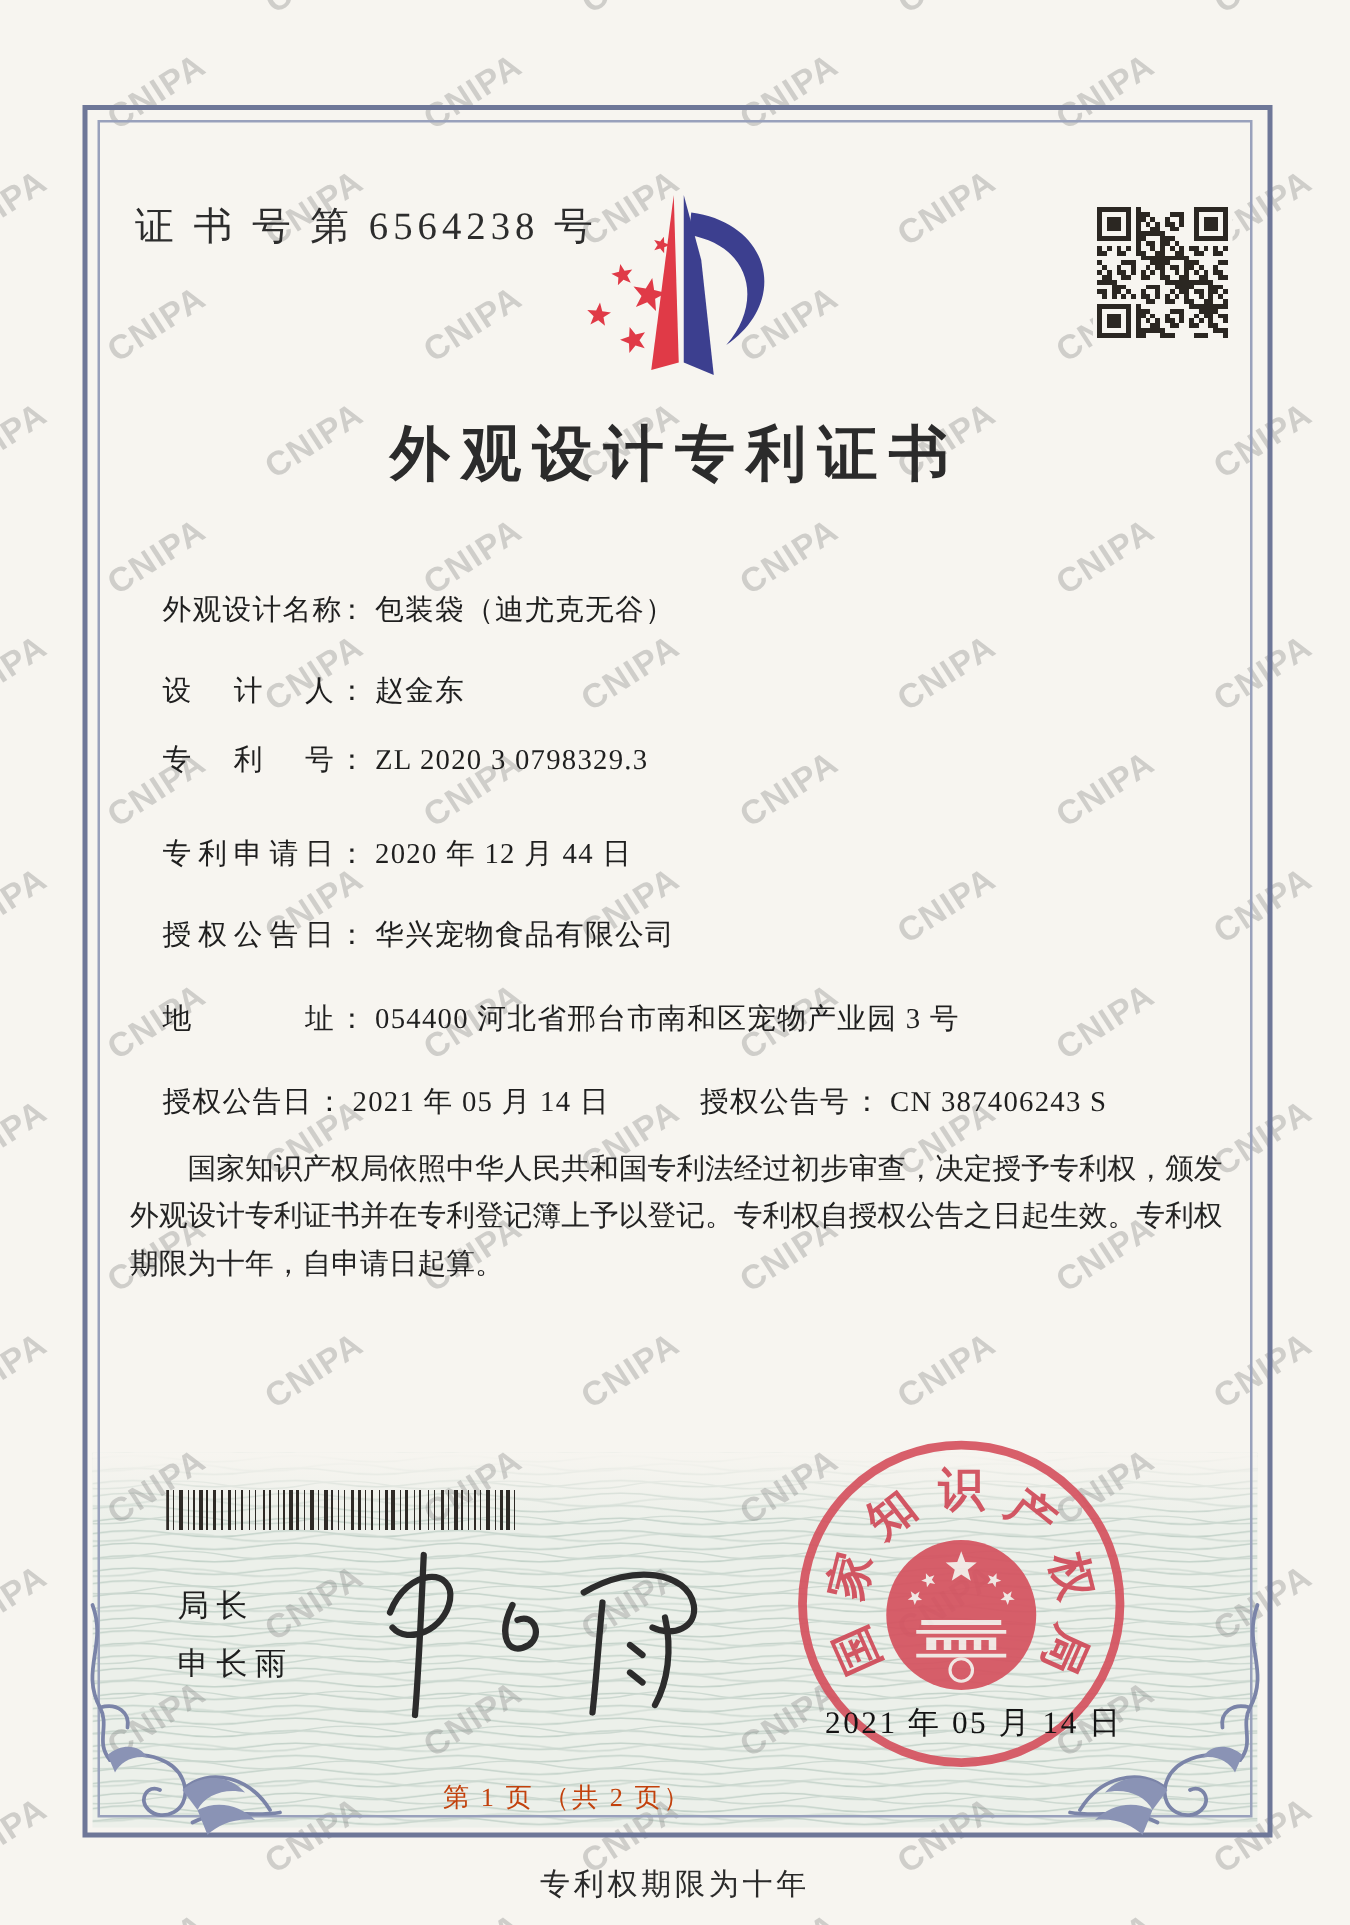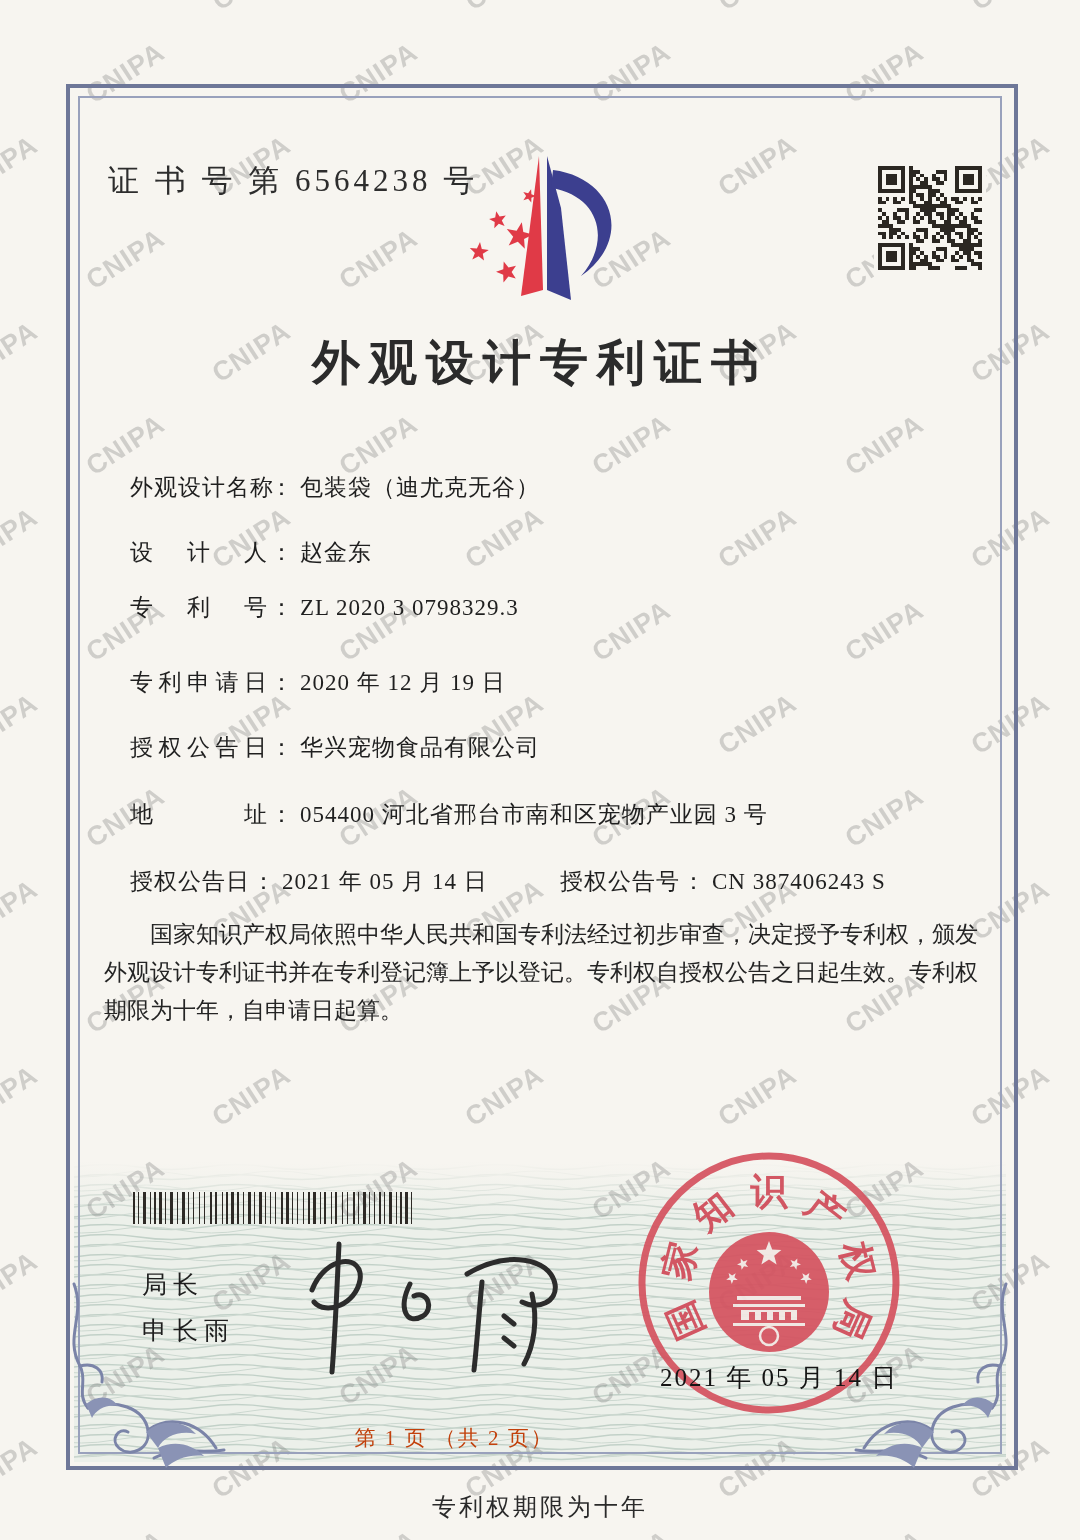--- a/index.html
+++ b/index.html
@@ -478,21 +478,21 @@
     <rect x="27" y="24" width="1" height="1" fill="#2b2722"></rect>
     <rect x="27" y="26" width="1" height="1" fill="#2b2722"></rect>
     <rect x="27" y="27" width="1" height="1" fill="#2b2722"></rect>
   </svg>
 
 <div class="abs content" id="title">外观设计专利证书</div>
 
 <div class="abs content field-row" id="row-0"><span class="field-label">外观设计名称</span><span class="colon">：</span><span>包装袋（迪尤克无谷）</span></div>
 <div class="abs content field-row" id="row-1"><span class="field-label">设计人</span><span class="colon">：</span><span>赵金东</span></div>
 <div class="abs content field-row" id="row-2"><span class="field-label">专利号</span><span class="colon">：</span><span>ZL 2020 3 0798329.3</span></div>
-<div class="abs content field-row" id="row-3"><span class="field-label">专利申请日</span><span class="colon">：</span><span>2020 年 12 月 19 日</span></div>
+<div class="abs content field-row" id="row-3"><span class="field-label">专利申请日</span><span class="colon">：</span><span>2020 年 12 月 44 日</span></div>
 <div class="abs content field-row" id="row-4"><span class="field-label">授权公告日</span><span class="colon">：</span><span>华兴宠物食品有限公司</span></div>
 <div class="abs content field-row" id="row-5"><span class="field-label">地址</span><span class="colon">：</span><span>054400 河北省邢台市南和区宠物产业园 3 号</span></div>
 
 <div class="abs content" id="grant-row">
   <span>授权公告日</span><span class="colon">：</span><span>2021 年 05 月 14 日</span>
   <span id="grant-no"><span>授权公告号</span><span class="colon">：</span><span>CN 387406243 S</span></span>
 </div>
 
 <div class="abs content" id="paragraphs">
   <p>国家知识产权局依照中华人民共和国专利法经过初步审查，决定授予专利权，颁发外观设计专利证书并在专利登记簿上予以登记。专利权自授权公告之日起生效。专利权期限为十年，自申请日起算。</p>

